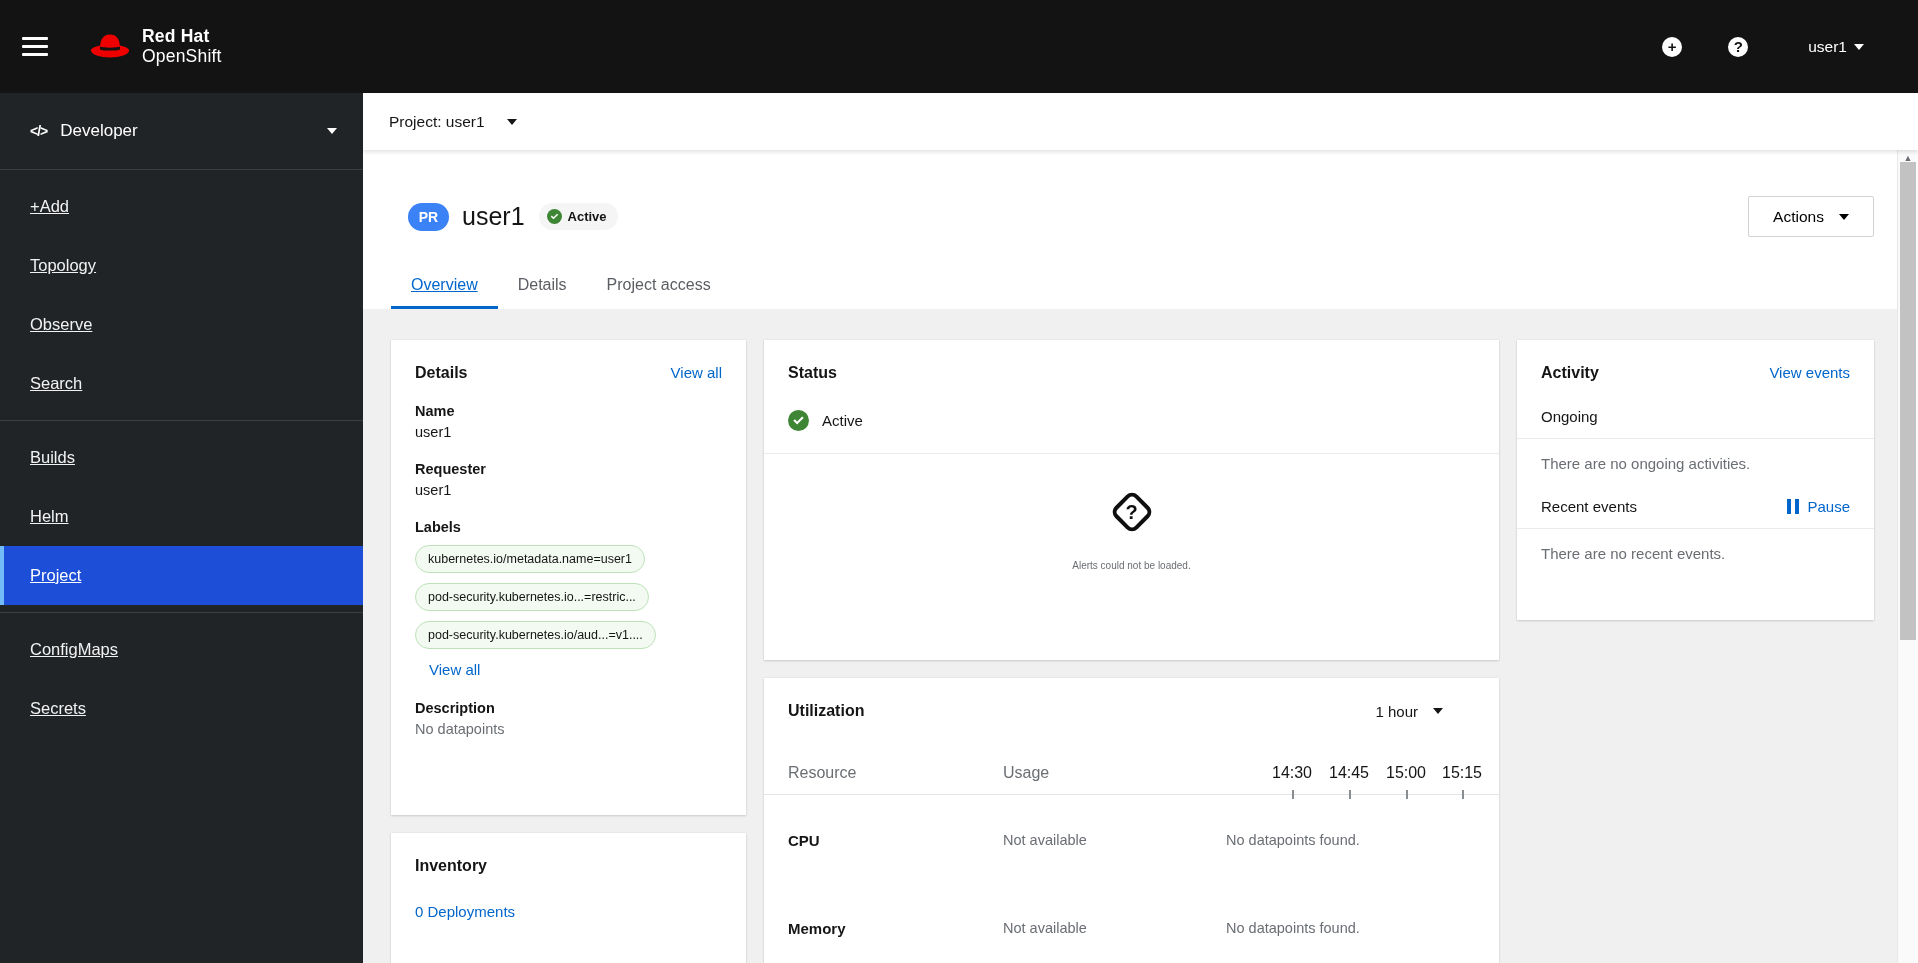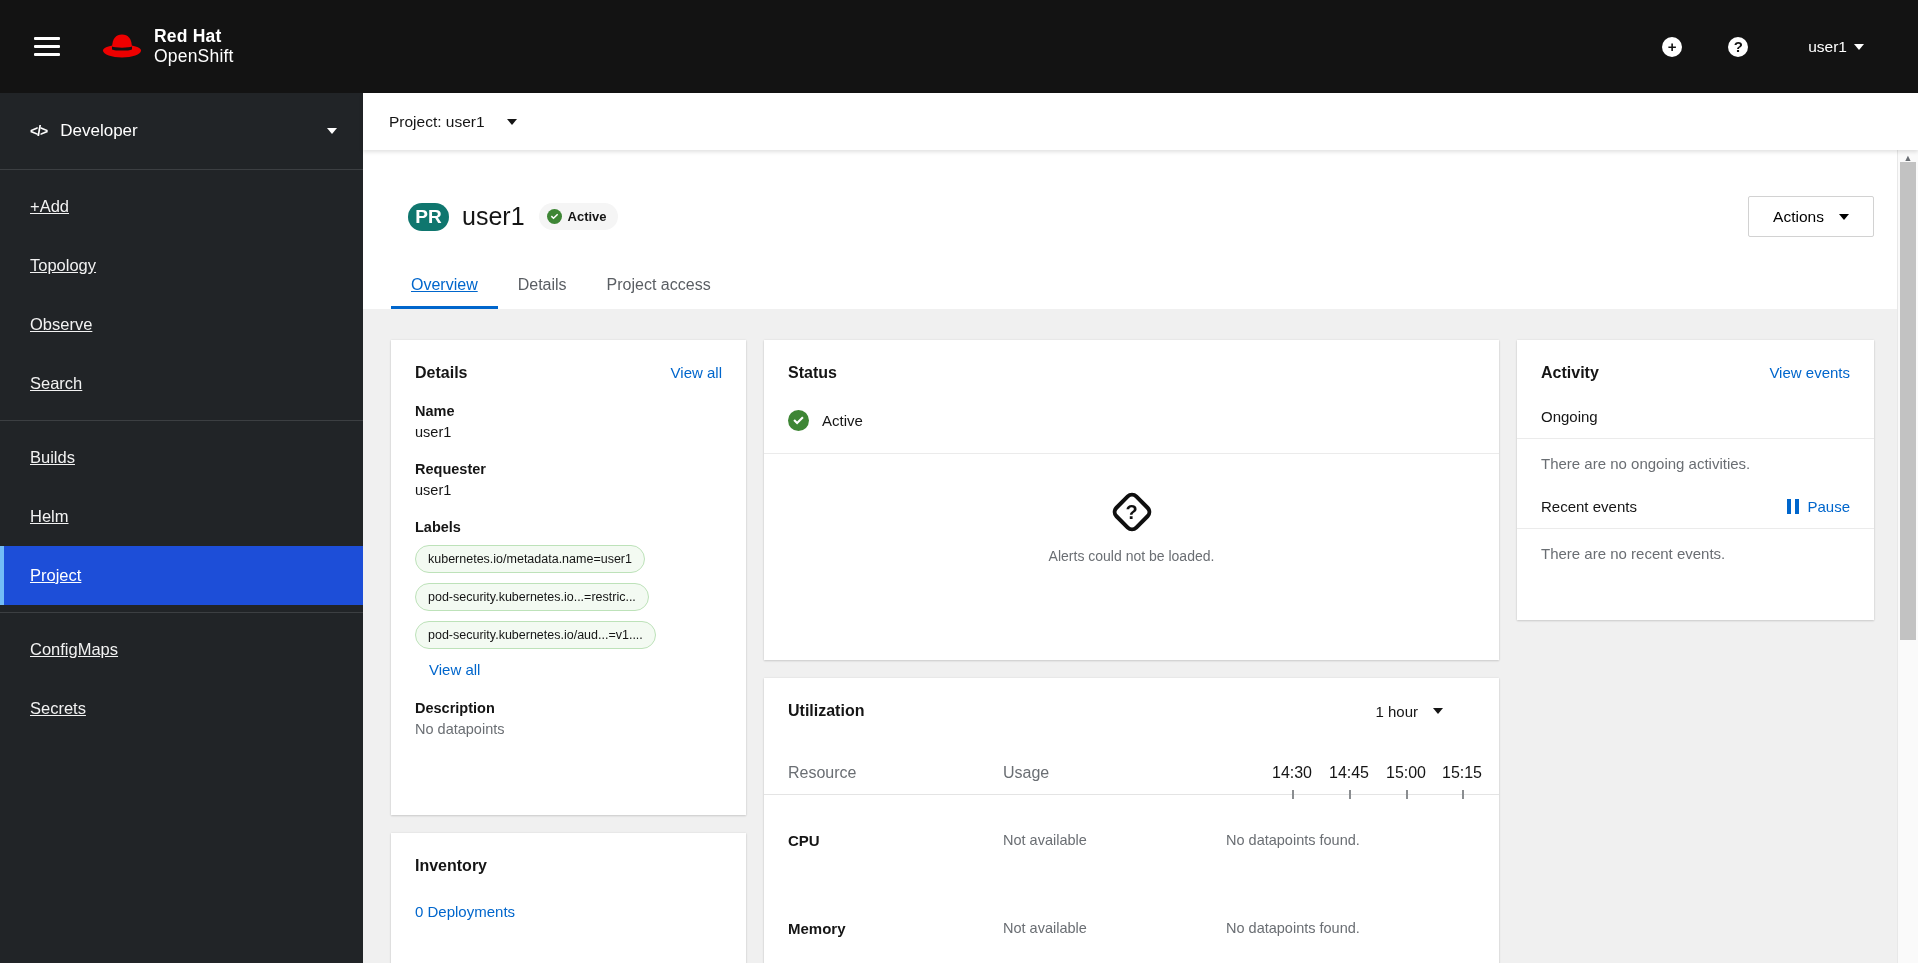--- a/index.html
+++ b/index.html
@@ -1,21 +1,21 @@
 <!DOCTYPE html>
 <html><head>
 <meta charset="utf-8">
 <style>
   * { box-sizing: border-box; margin: 0; padding: 0; }
   html,body { width:1918px; height:963px; overflow:hidden;
     font-family:"Liberation Sans", sans-serif; background:#f0f0f0; color:#151515; }
 
   
   .masthead { height:93px; background:#131313; display:flex; align-items:center;
-    padding:0 54px 0 34px; color:#fff; }
+    padding:0 54px 0 22px; color:#fff; }
   .hamburger { width:26px; display:flex; flex-direction:column; gap:5px; cursor:pointer; }
   .hamburger i { display:block; height:3px; background:#fff; border-radius:1px; }
   .brand { display:flex; align-items:center; margin-left:40px; gap:10px; }
   .brand-text { line-height:1.12; font-size:17.5px; letter-spacing:.2px; }
   .brand-text .b1 { font-weight:700; }
   .mast-right { margin-left:auto; display:flex; align-items:center; gap:46px; }
   .mast-circle { width:20px; height:20px; border-radius:50%; background:#fff; color:#131313;
     display:flex; align-items:center; justify-content:center; font-weight:700; font-size:15px;
     cursor:pointer; }
   .user-menu { display:flex; align-items:center; gap:7px; font-size:15.5px; margin-left:14px; cursor:pointer; }
@@ -40,22 +40,22 @@
     padding-left:26px; font-size:15.5px; box-shadow:0 2px 4px rgba(0,0,0,.12);
     position:relative; z-index:3; cursor:pointer; }
   .project-bar .caret { margin-left:22px; color:#151515; }
 
   .scroll-wrap { flex:1; display:flex; min-height:0; }
   .page-scroll { flex:1; overflow:hidden; }
 
   
   .page-header { background:#fff; padding:46px 23px 0 28px; }
   .title-row { display:flex; align-items:center; padding-left:17px; height:41px; }
-  .pr-badge { width:41px; height:28px; border-radius:14px; background:#0f766e; color:#fff;
-    font-weight:700; font-size:19px; display:flex; align-items:center; justify-content:center; }
+  .pr-badge { width:41px; height:28px; border-radius:14px; background:#3b82f6; color:#fff;
+    font-weight:700; font-size:14px; display:flex; align-items:center; justify-content:center; }
   .page-title { font-size:25px; font-weight:400; margin:0 14px 0 13px; }
   .active-pill { display:inline-flex; align-items:center; gap:6px; background:#f5f5f5;
     border-radius:14px; height:27px; padding:0 11px 0 8px; font-size:13px; font-weight:700; }
   .actions-btn { margin-left:auto; width:126px; height:41px; background:#fff;
     border:1px solid #d2d2d2; border-radius:2px; display:flex; align-items:center;
     justify-content:center; gap:15px; font-size:15.5px; cursor:pointer; }
   .tabs { display:flex; margin-top:26px; }
   .tab { padding:13px 20px 15px; font-size:16px; color:#5a5e63; position:relative; cursor:pointer; }
   .tab.active { color:#0066cc;text-decoration:underline; }
   .tab.active::after { content:""; position:absolute; left:0; right:0; bottom:0; height:3px; background:#0066cc; }
@@ -83,21 +83,21 @@
   .labels-viewall { display:inline-block; margin:12px 0 0 14px; }
 
   
   .card-status { height:320px; }
   .status-row { display:flex; align-items:center; gap:13px; margin-top:28px; font-size:15px; }
   .card-status .divider { margin-top:22px; }
   .alerts-empty { display:flex; flex-direction:column; align-items:center; }
   .q-diamond { margin-top:42px; width:32px; height:32px; border:4.5px solid #0f0f0f;
     border-radius:8px; transform:rotate(45deg); display:flex; align-items:center; justify-content:center; }
   .q-diamond span { transform:rotate(-45deg); font-weight:700; font-size:20px; color:#0f0f0f; }
-  .alerts-empty p { margin-top:20px; font-size:14px; }
+  .alerts-empty p { margin-top:32px; font-size:10px; }
 
   
   .card-activity { height:280px; }
   .sec-row { display:flex; justify-content:space-between; align-items:center; font-size:15px; }
   .card-activity .ongoing { margin-top:26px; }
   .card-activity .divider { margin-top:13px; }
   .empty-line { margin-top:16px; font-size:15px; }
   .recent { margin-top:26px; }
   .pause-wrap { display:flex; align-items:center; gap:8px; cursor:pointer; }
   .pause-icon { display:inline-flex; gap:3.5px; }

